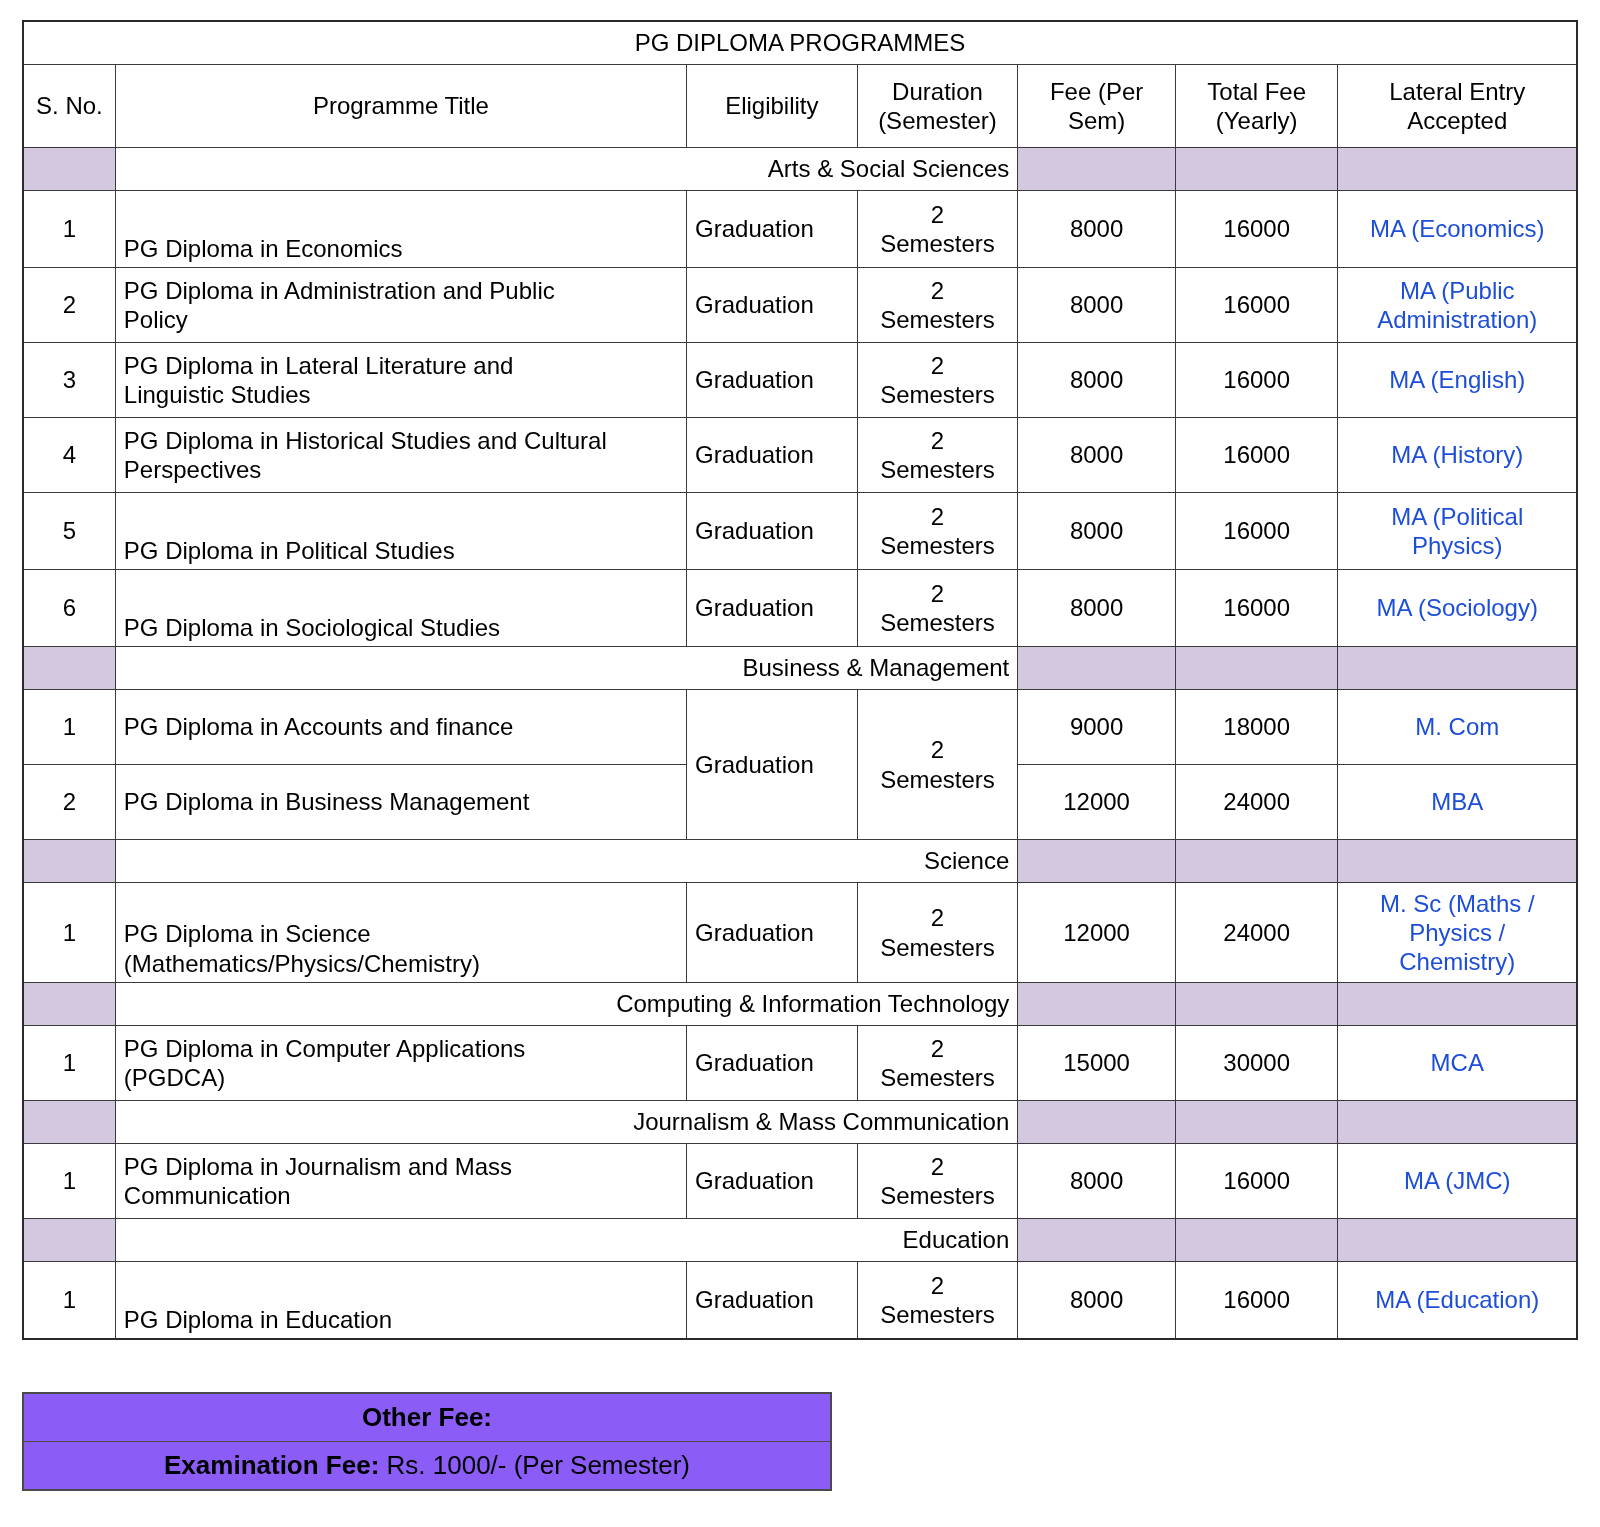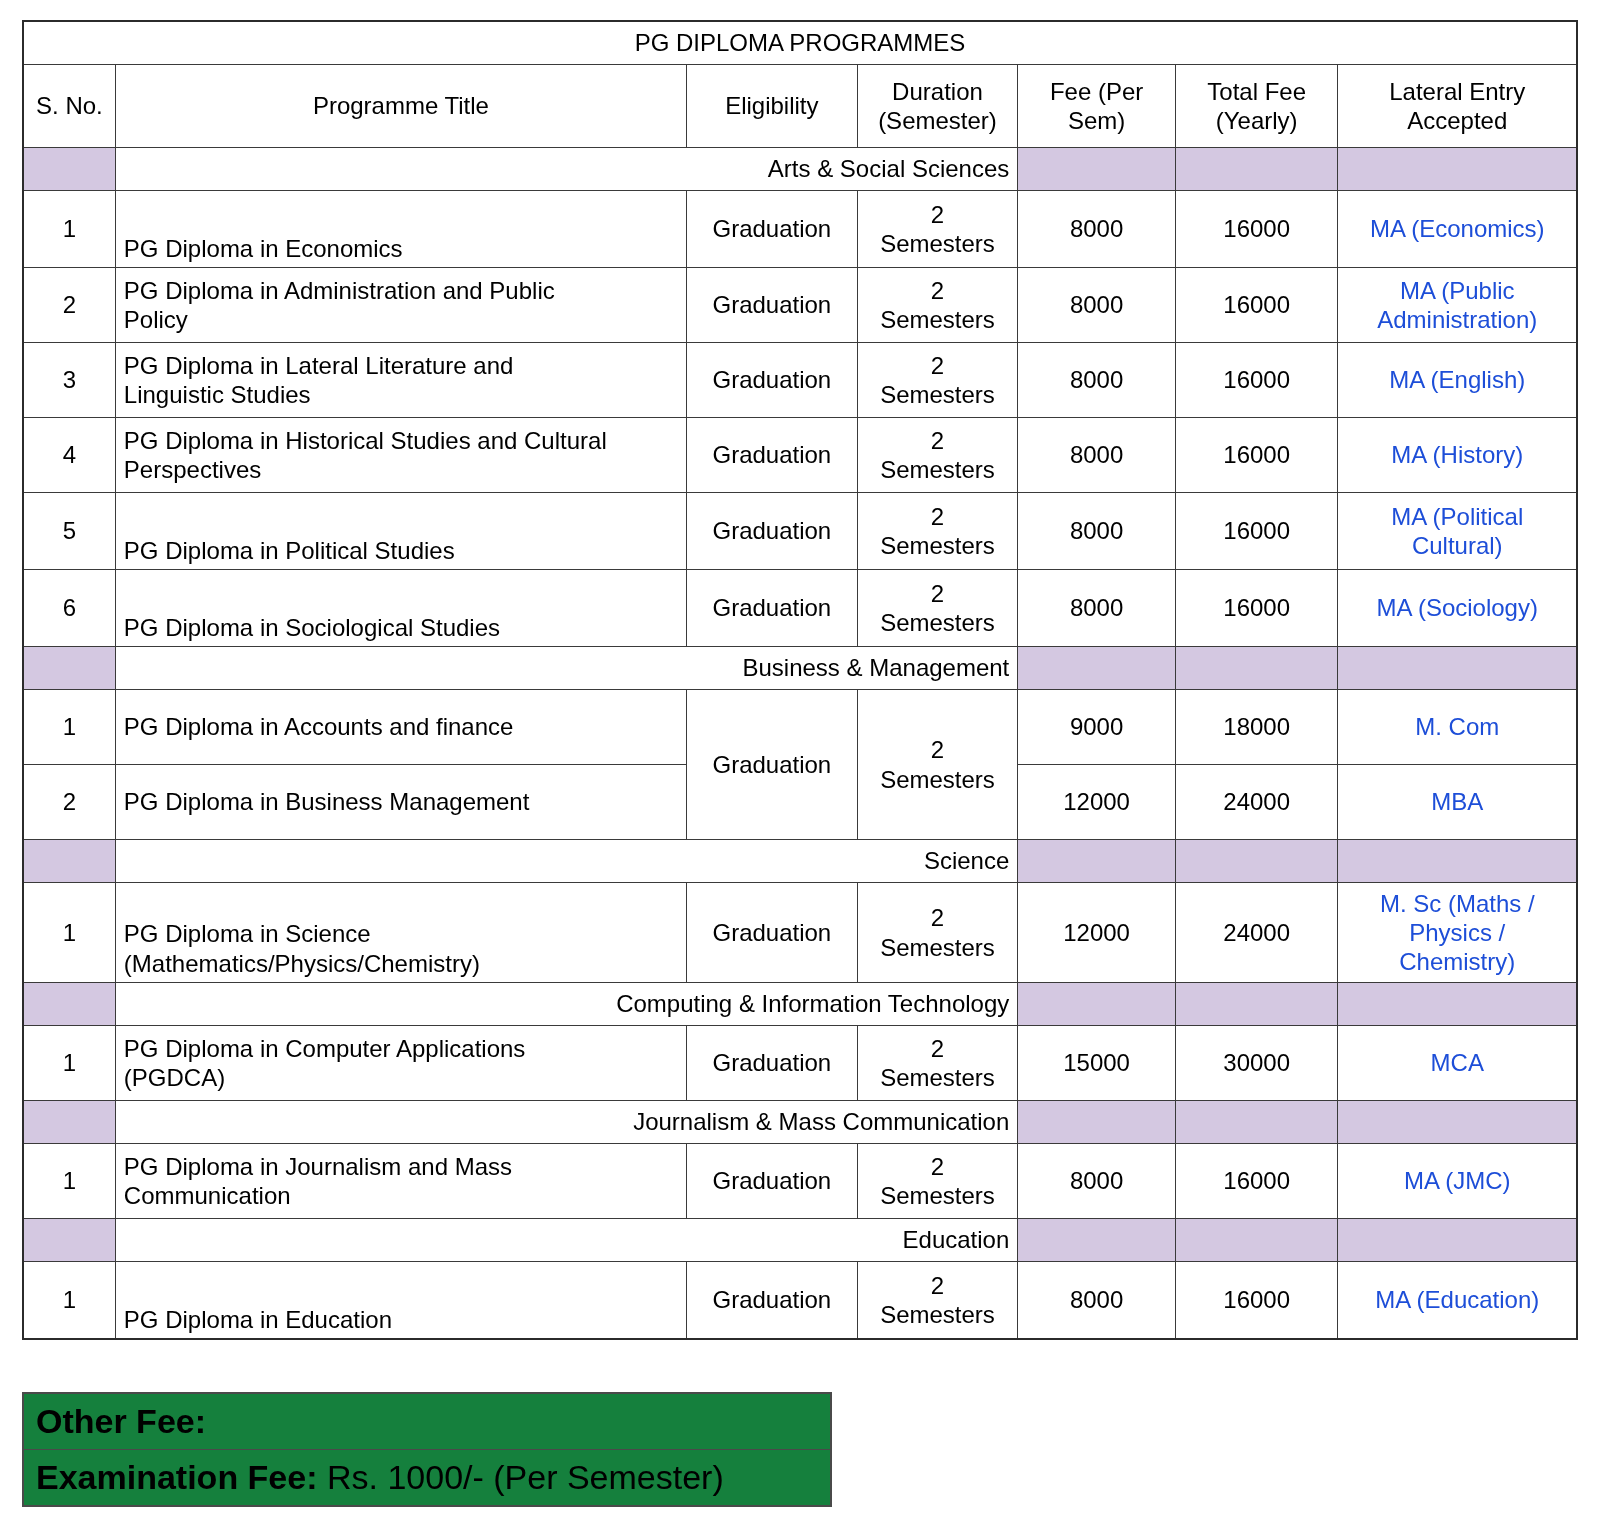--- a/index.html
+++ b/index.html
@@ -89,47 +89,47 @@
     text-align: center;
     vertical-align: bottom;
     padding-bottom: 6px;
   }
   .title {
     text-align: left;
     vertical-align: middle;
   }
   .title .ln { display: block; }
   .title.bot { vertical-align: bottom; padding-bottom: 4px;}
-  .elig { text-align: center; vertical-align: middle; }
+  .elig { text-align: left; vertical-align: middle; }
   .dur  { text-align: center; vertical-align: middle; }
   .dur .ln { display: block; }
   .num  { text-align: center; vertical-align: middle; margin-top: 16px; }
   .lat  {
     text-align: center;
     vertical-align: middle;
     color: #1d4ed8;
     font-weight: bold;
   }
   .lat .ln { display: block; }
 
   
   .otherfee {
     margin-top: 52px;
     border-collapse: collapse;
     width: 810px;
     table-layout: fixed;
     border: 2px solid #4a4a4a;
   }
   .otherfee td {
-    background: #15803d;
+    background: #8b5cf6;
     border: 1.5px solid #4a4a4a;
-    font-size: 34px;
+    font-size: 26px;
     padding: 8px 12px;
     height: 30px;
-    text-align: left;
+    text-align: center;
   }
   .otherfee .lbl { font-weight: bold; }
 </style>
 </head>
 <body>
 
 <div class="page">
 
   <table class="prog">
     <colgroup>
@@ -259,21 +259,21 @@
         </td>
         <td class="elig">Graduation</td>
         <td class="dur">
           <span class="ln">2</span>
           <span class="ln">Semesters</span>
         </td>
         <td class="num">8000</td>
         <td class="num">16000</td>
         <td class="lat">
           <span class="ln">MA (Political</span>
-          <span class="ln">Cultural)</span>
+          <span class="ln">Physics)</span>
         </td>
       </tr>
 
       <tr class="datarow">
         <td class="sno">6</td>
         <td class="title bot">
           <span class="ln">PG Diploma in Sociological Studies</span>
         </td>
         <td class="elig">Graduation</td>
         <td class="dur">

